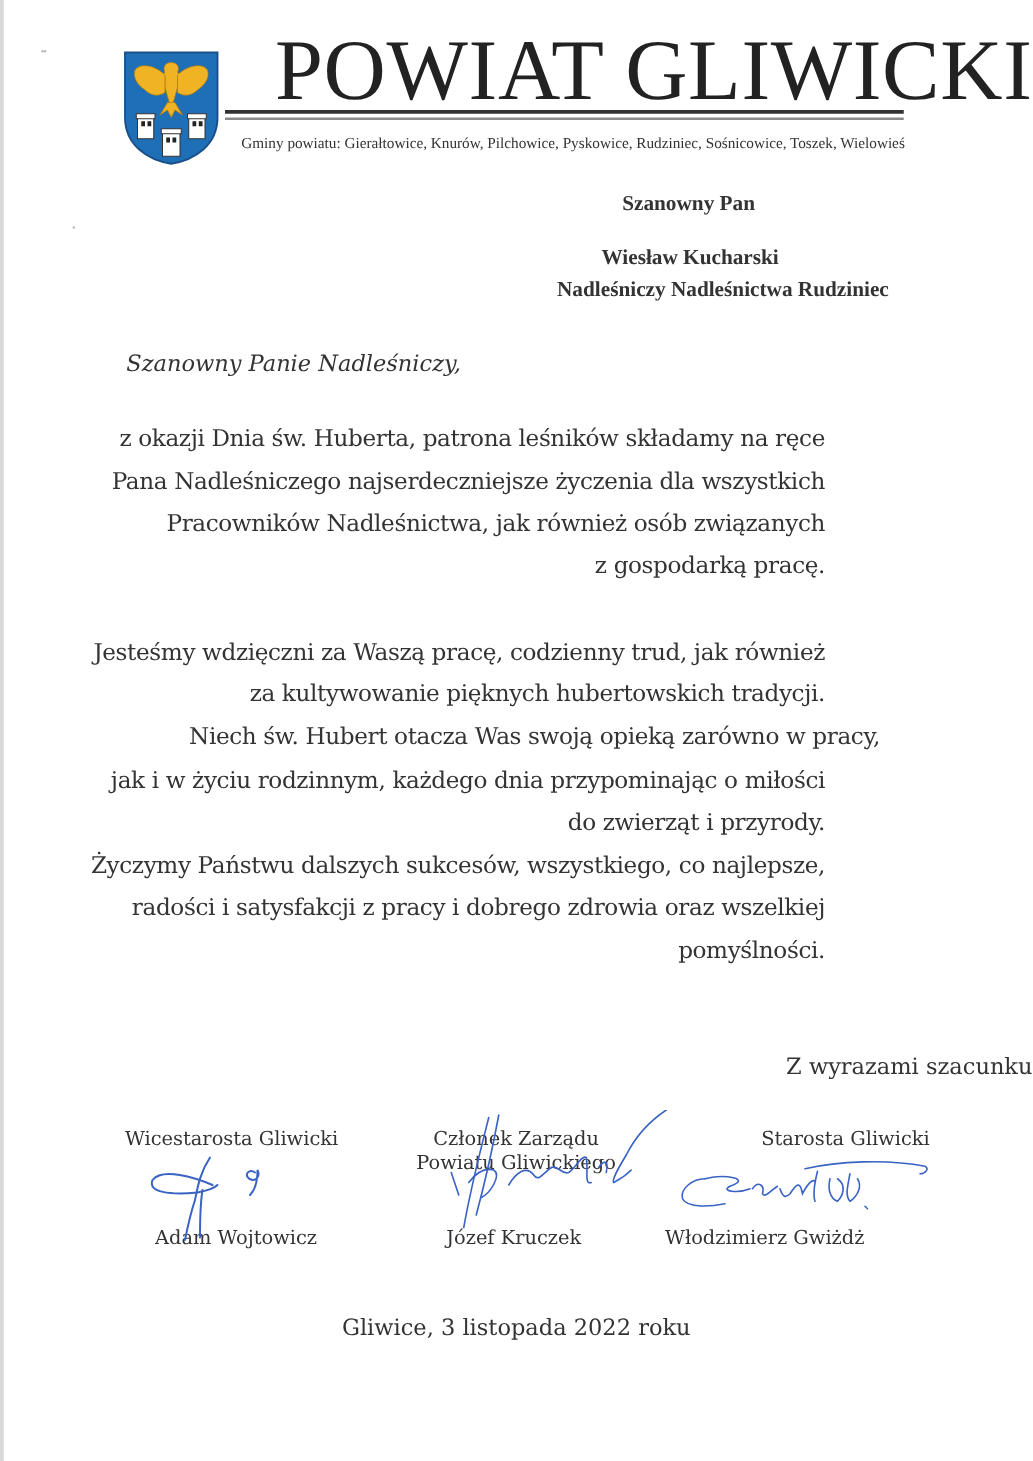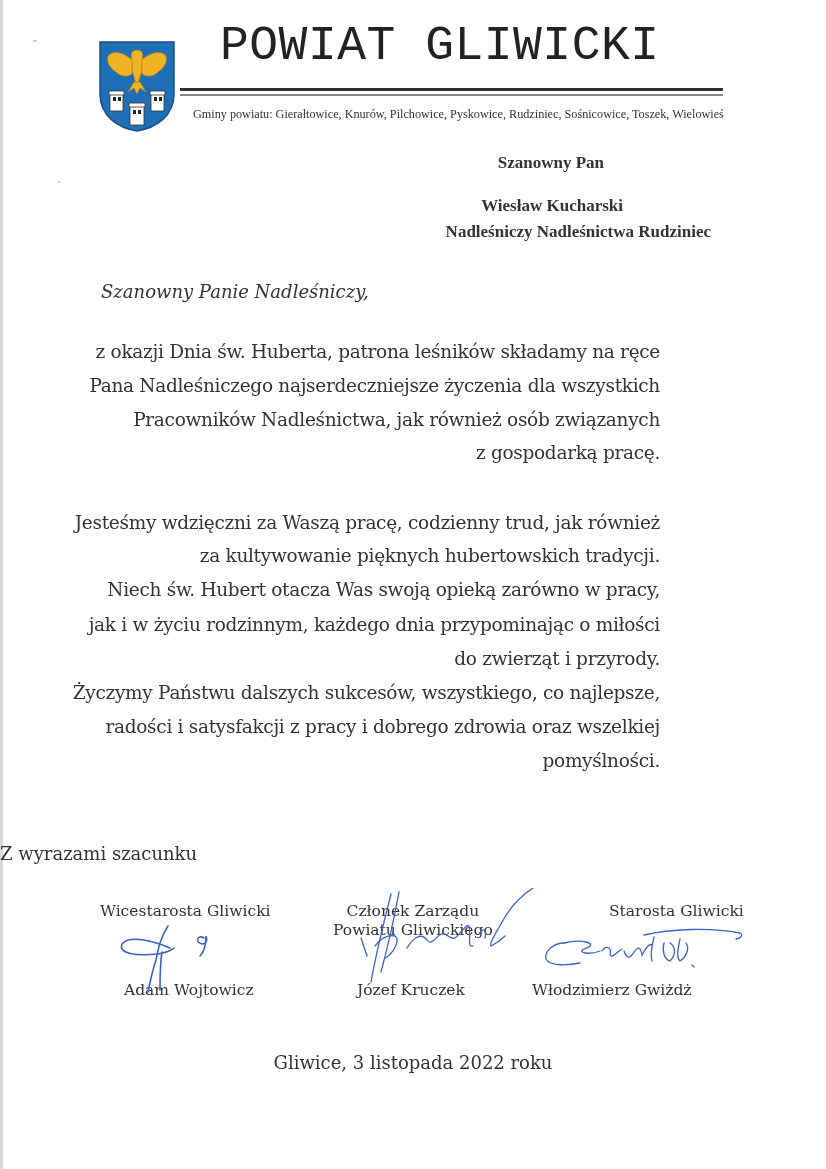--- a/index.html
+++ b/index.html
@@ -1,32 +1,32 @@
 <!DOCTYPE html>
 <html><head>
 <meta charset="utf-8">
 <style>
   html, body { margin: 0; padding: 0; background: #ffffff; }
   body { width: 826px; height: 1169px; position: relative; overflow: hidden;
          font-family: "DejaVu Serif", serif; color: #2a2a2a; }
   .left-edge { position: absolute; left: 0; top: 0; width: 3px; height: 1169px; background: #d8d8d8; }
   .crest { position: absolute; left: 98px; top: 38px; width: 78px; height: 94px; }
-  .title { position: absolute; left: 220px; top: 22px; font-family: Liberation Mono, monospace;
-           font-size: 48px; letter-spacing: 0.5px; color: #222; white-space: nowrap; line-height: 1; }
+  .title { position: absolute; left: 220px; top: 22px; font-family: Liberation Serif, serif;
+           font-size: 69px; letter-spacing: 0.5px; color: #222; white-space: nowrap; line-height: 1; }
   .rule-thick { position: absolute; left: 180px; top: 88px; width: 543px; height: 3px; background: #333; }
   .rule-thin { position: absolute; left: 180px; top: 94px; width: 543px; height: 2px; background: #8a8a8a; }
   .gminy { position: absolute; left: 193px; top: 107px; font-family: "Liberation Serif", serif;
            font-size: 12.2px; color: #333; white-space: nowrap; }
   .addressee { position: absolute; right: 115px; text-align: left; font-family: Liberation Serif, serif;
                font-weight: bold; font-size: 17px; color: #333; white-space: nowrap; }
   .salutation { position: absolute; left: 101px; top: 281px; font-style: italic; font-size: 18px;
                 font-family: "DejaVu Serif", serif; color: #333; white-space: nowrap; }
   .body-line { position: absolute; left: 0; width: 660px; text-align: right; font-size: 18.5px;
                font-family: "DejaVu Serif", serif; color: #333; white-space: nowrap; letter-spacing: -0.3px; }
-  .closing { position: absolute; left: 0; width: 826px; top: 843px; text-align: left; font-size: 18px; color: #333; }
+  .closing { position: absolute; left: 0; width: 826px; top: 843px; text-align: right; font-size: 18px; color: #333; }
   .sig-col { position: absolute; text-align: center; font-size: 15.5px; color: #333; line-height: 19px; white-space: nowrap; }
   .sig-name { position: absolute; font-size: 15.5px; color: #333; white-space: nowrap; }
   .signature { position: absolute; }
   .place-date { position: absolute; left: 0; width: 826px; top: 1052px; text-align: center; font-size: 18px; color: #333; }
   .speck { position: absolute; width: 2px; height: 2px; background: #bbb; border-radius: 1px; }
 </style>
 </head>
 <body>
 
 <div class="left-edge"></div>
@@ -74,21 +74,21 @@
 
 <div class="salutation">Szanowny Panie Nadleśniczy,</div>
 
 <div class="body-line" style="top:341px;">z okazji Dnia św. Huberta, patrona leśników składamy na ręce</div>
 <div class="body-line" style="top:375px;">Pana Nadleśniczego najserdeczniejsze życzenia dla wszystkich</div>
 <div class="body-line" style="top:409px;">Pracowników Nadleśnictwa, jak również osób związanych</div>
 <div class="body-line" style="top:442px;">z gospodarką pracę.</div>
 
 <div class="body-line" style="top:512px;">Jesteśmy wdzięczni za Waszą pracę, codzienny trud, jak również</div>
 <div class="body-line" style="top:545px;">za kultywowanie pięknych hubertowskich tradycji.</div>
-<div class="body-line" style="top:579px;">Niech św. Hubert otacza Was swoją opieką zarówno w pracy,</div>
+<div class="body-line" style="top:579px;padding-left:44px;">Niech św. Hubert otacza Was swoją opieką zarówno w pracy,</div>
 <div class="body-line" style="top:614px;">jak i w życiu rodzinnym, każdego dnia przypominając o miłości</div>
 <div class="body-line" style="top:648px;">do zwierząt i przyrody.</div>
 <div class="body-line" style="top:682px;">Życzymy Państwu dalszych sukcesów, wszystkiego, co najlepsze,</div>
 <div class="body-line" style="top:716px;">radości i satysfakcji z pracy i dobrego zdrowia oraz wszelkiej</div>
 <div class="body-line" style="top:750px;">pomyślności.</div>
 
 <div class="closing">Z wyrazami szacunku</div>
 
 <div class="sig-col" style="left:100px; top:902px;">
   <div>Wicestarosta Gliwicki</div>

